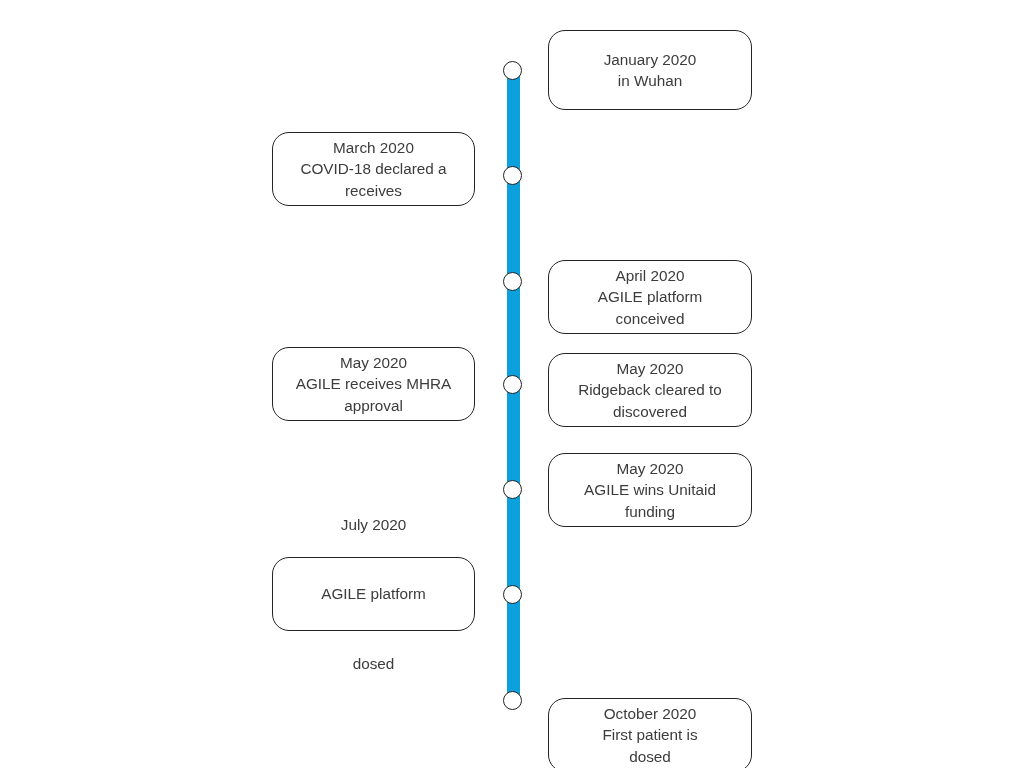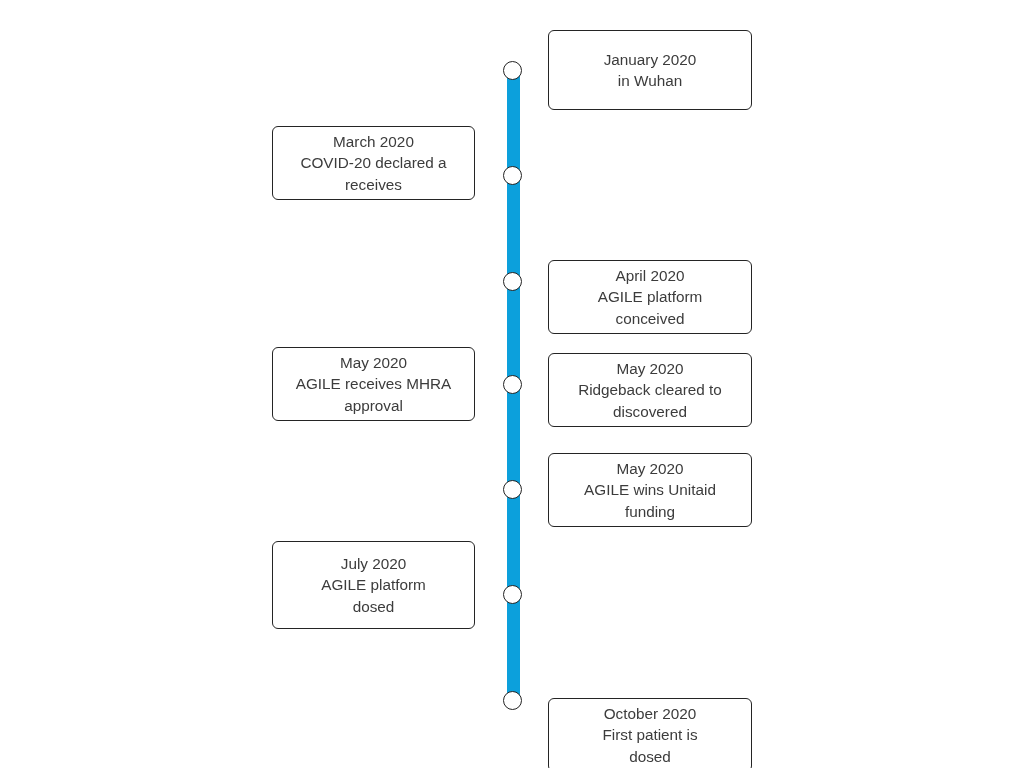--- a/index.html
+++ b/index.html
@@ -44,21 +44,21 @@
     background: #ffffff;
     border: 1.6px solid #232323;
   }
 
   
   .event-box {
     position: absolute;
     box-sizing: border-box;
     background: #ffffff;
     border: 1.4px solid #242424;
-    border-radius: 6px;
+    border-radius: 17px;
     display: flex;
     flex-direction: column;
     align-items: center;
     justify-content: center;
     text-align: center;
     color: #3c3c3c;
     font-size: 15.3px;
     line-height: 21.5px;
     padding: 4px 10px;
   }
@@ -84,23 +84,23 @@
       <div class="node" style="top: 374.5px;"></div>
       <div class="node" style="top: 479.5px;"></div>
       <div class="node" style="top: 584.5px;"></div>
       <div class="node" style="top: 690.5px;"></div>
     </div>
   <div id="events-layer">
       <div class="event-box right" style="top: 30px; height: 80px;">
         <span class="event-line">January 2020</span>
         <span class="event-line">in Wuhan</span>
       </div>
-      <div class="event-box left" style="top: 126px; height: 74px;">
+      <div class="event-box left" style="top: 132px; height: 74px;">
         <span class="event-line">March 2020</span>
-        <span class="event-line">COVID-20 declared a</span>
+        <span class="event-line">COVID-18 declared a</span>
         <span class="event-line">receives</span>
       </div>
       <div class="event-box right" style="top: 260px; height: 74px;">
         <span class="event-line">April 2020</span>
         <span class="event-line">AGILE platform</span>
         <span class="event-line">conceived</span>
       </div>
       <div class="event-box left" style="top: 347px; height: 74px;">
         <span class="event-line">May 2020</span>
         <span class="event-line">AGILE receives MHRA</span>
@@ -109,21 +109,21 @@
       <div class="event-box right" style="top: 353px; height: 74px;">
         <span class="event-line">May 2020</span>
         <span class="event-line">Ridgeback cleared to</span>
         <span class="event-line">discovered</span>
       </div>
       <div class="event-box right" style="top: 453px; height: 74px;">
         <span class="event-line">May 2020</span>
         <span class="event-line">AGILE wins Unitaid</span>
         <span class="event-line">funding</span>
       </div>
-      <div class="event-box left" style="top: 541px; height: 88px;">
+      <div class="event-box left" style="top: 557px; height: 74px; gap: 48px;">
         <span class="event-line">July 2020</span>
         <span class="event-line">AGILE platform</span>
         <span class="event-line">dosed</span>
       </div>
       <div class="event-box right" style="top: 698px; height: 74px;">
         <span class="event-line">October 2020</span>
         <span class="event-line">First patient is</span>
         <span class="event-line">dosed</span>
       </div>
     </div>

